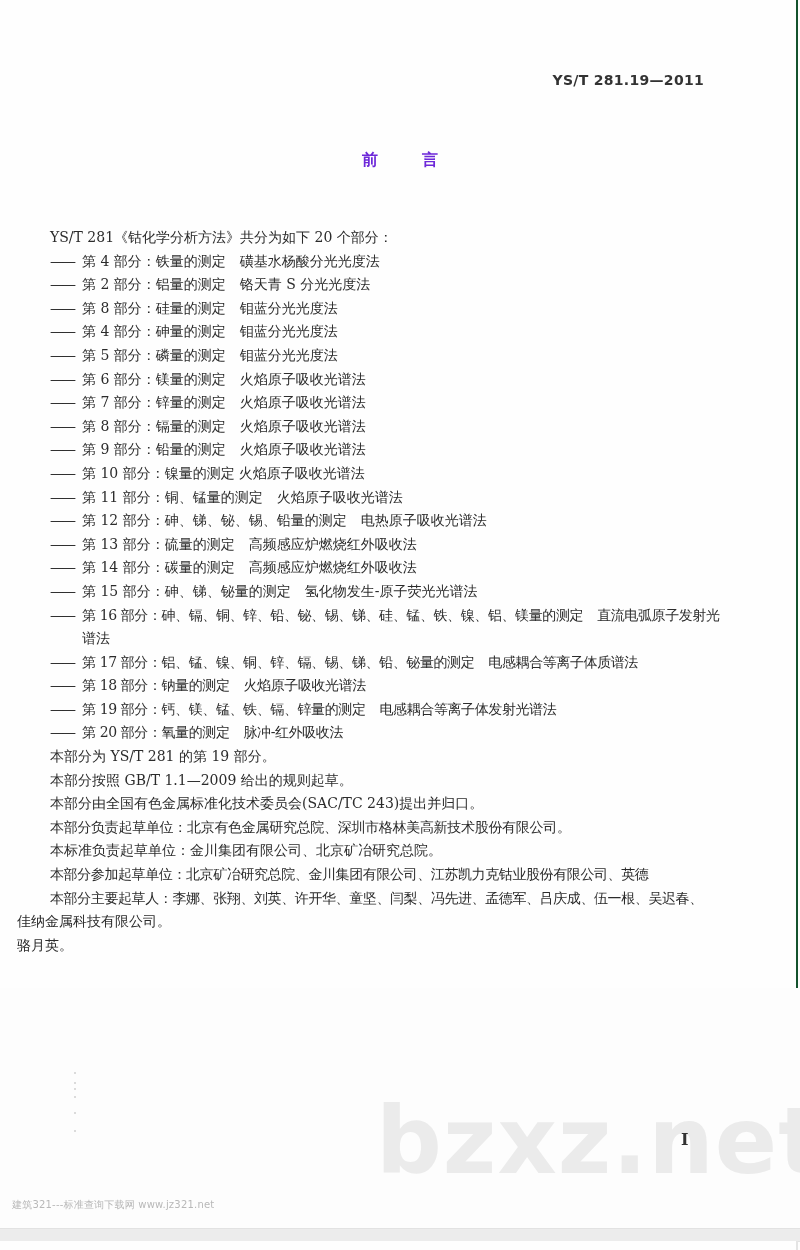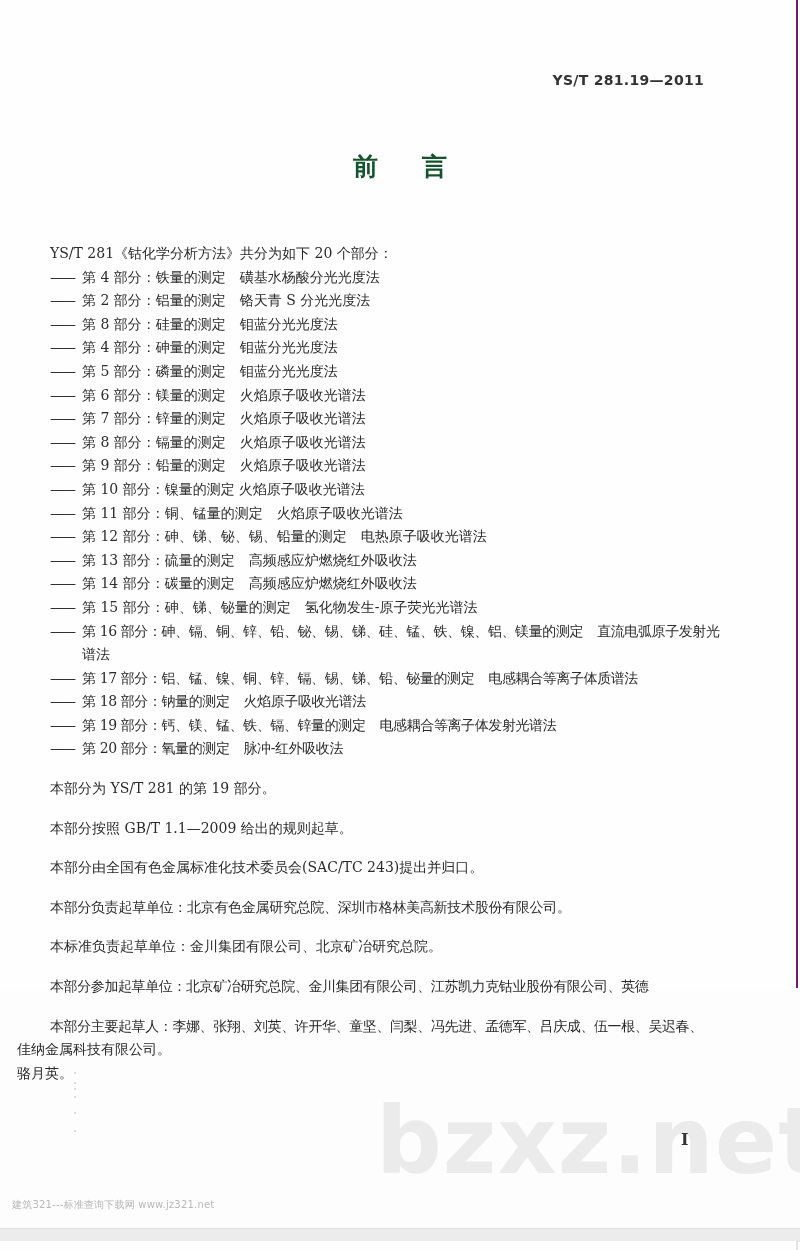--- a/index.html
+++ b/index.html
@@ -7,21 +7,21 @@
       width: 800px; height: 1250px; overflow: hidden;
       background: #fdfdfd;
       font-family: "DejaVu Serif", "Liberation Serif", serif;
       color: #2a2a2a;
       position: relative;
     }
     .page {
       position: absolute; left: 0; top: 0;
       width: 796px; height: 988px;
       background: #fefefe;
-      border-right: 2px solid #701a75;
+      border-right: 2px solid #14532d;
     }
     .page-gap {
       position: absolute; left: 0; top: 1228px;
       width: 800px; height: 12px;
       background: #ececec;
       border-top: 1px solid #e2e2e2;
       border-bottom: 1px solid #e2e2e2;
     }
     .next-page {
       position: absolute; left: 0; top: 1241px;
@@ -31,29 +31,29 @@
     .std-code {
       position: absolute; right: 92px; top: 72px;
       font-family: "DejaVu Sans", "Liberation Sans", sans-serif;
       font-size: 14px; font-weight: bold; letter-spacing: 0.3px;
       color: #333;
     }
     .title {
       position: absolute; left: 0; width: 800px; top: 150px;
       text-align: center;
       font-family: "DejaVu Sans", "Liberation Sans", sans-serif;
-      font-size: 25px; font-weight: bold; color: #14532d;
+      font-size: 16px; font-weight: bold; color: #6d28d9;
       letter-spacing: 44px; text-indent: 44px;
     }
     .body-text {
       position: absolute; left: 17px; top: 226px; width: 692px;
       font-size: 14px; line-height: 23.6px; color: #2b2b2b;
     }
     .line { white-space: nowrap; height: 23.6px; }
-    .para { padding-left: 33px; margin-top: 16px; }
+    .para { padding-left: 33px; }
     .item { padding-left: 33px; display: flex; }
     .item .dash { width: 32px; flex: none; letter-spacing: -2px; }
     .item-text { white-space: nowrap; }
     .gap { display: inline-block; width: 14px; }
     .wrap-left { padding-left: 0; }
     .watermark {
       position: absolute; left: 376px; top: 1096px;
       font-family: "DejaVu Sans", "Liberation Sans", sans-serif;
       font-size: 92px; font-weight: bold; color: #ebebeb;
       letter-spacing: 1px; line-height: 1;

